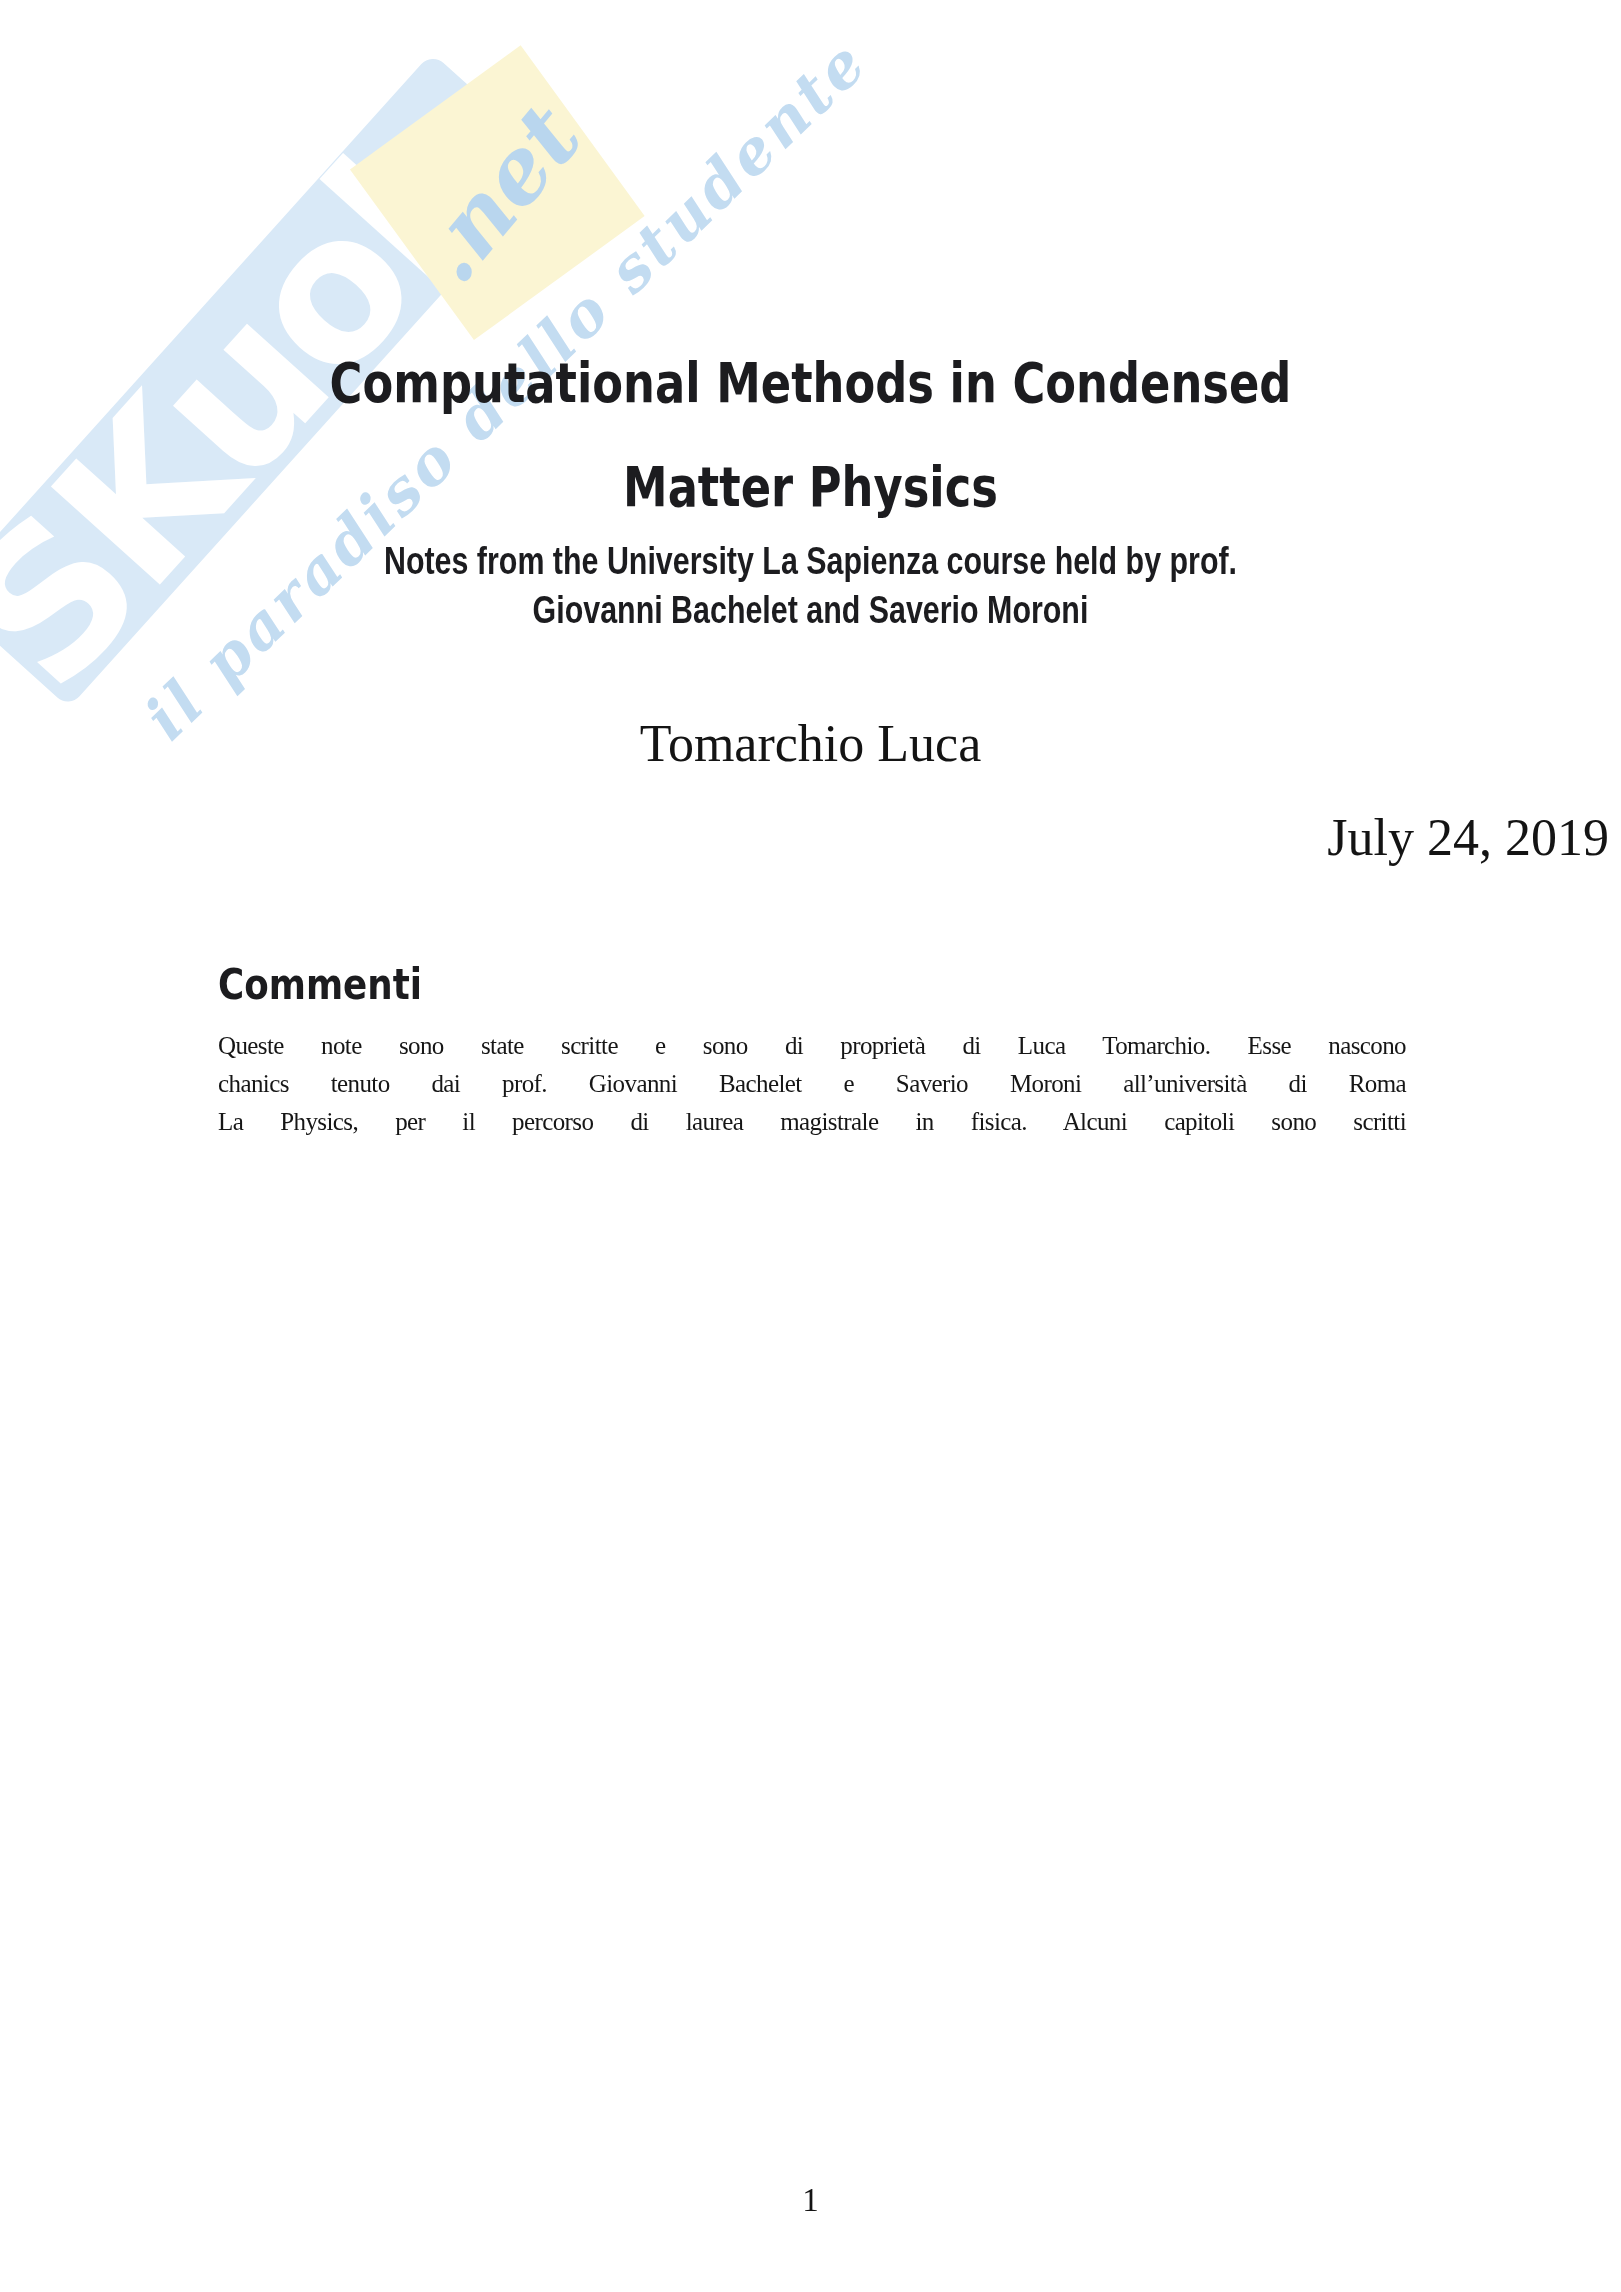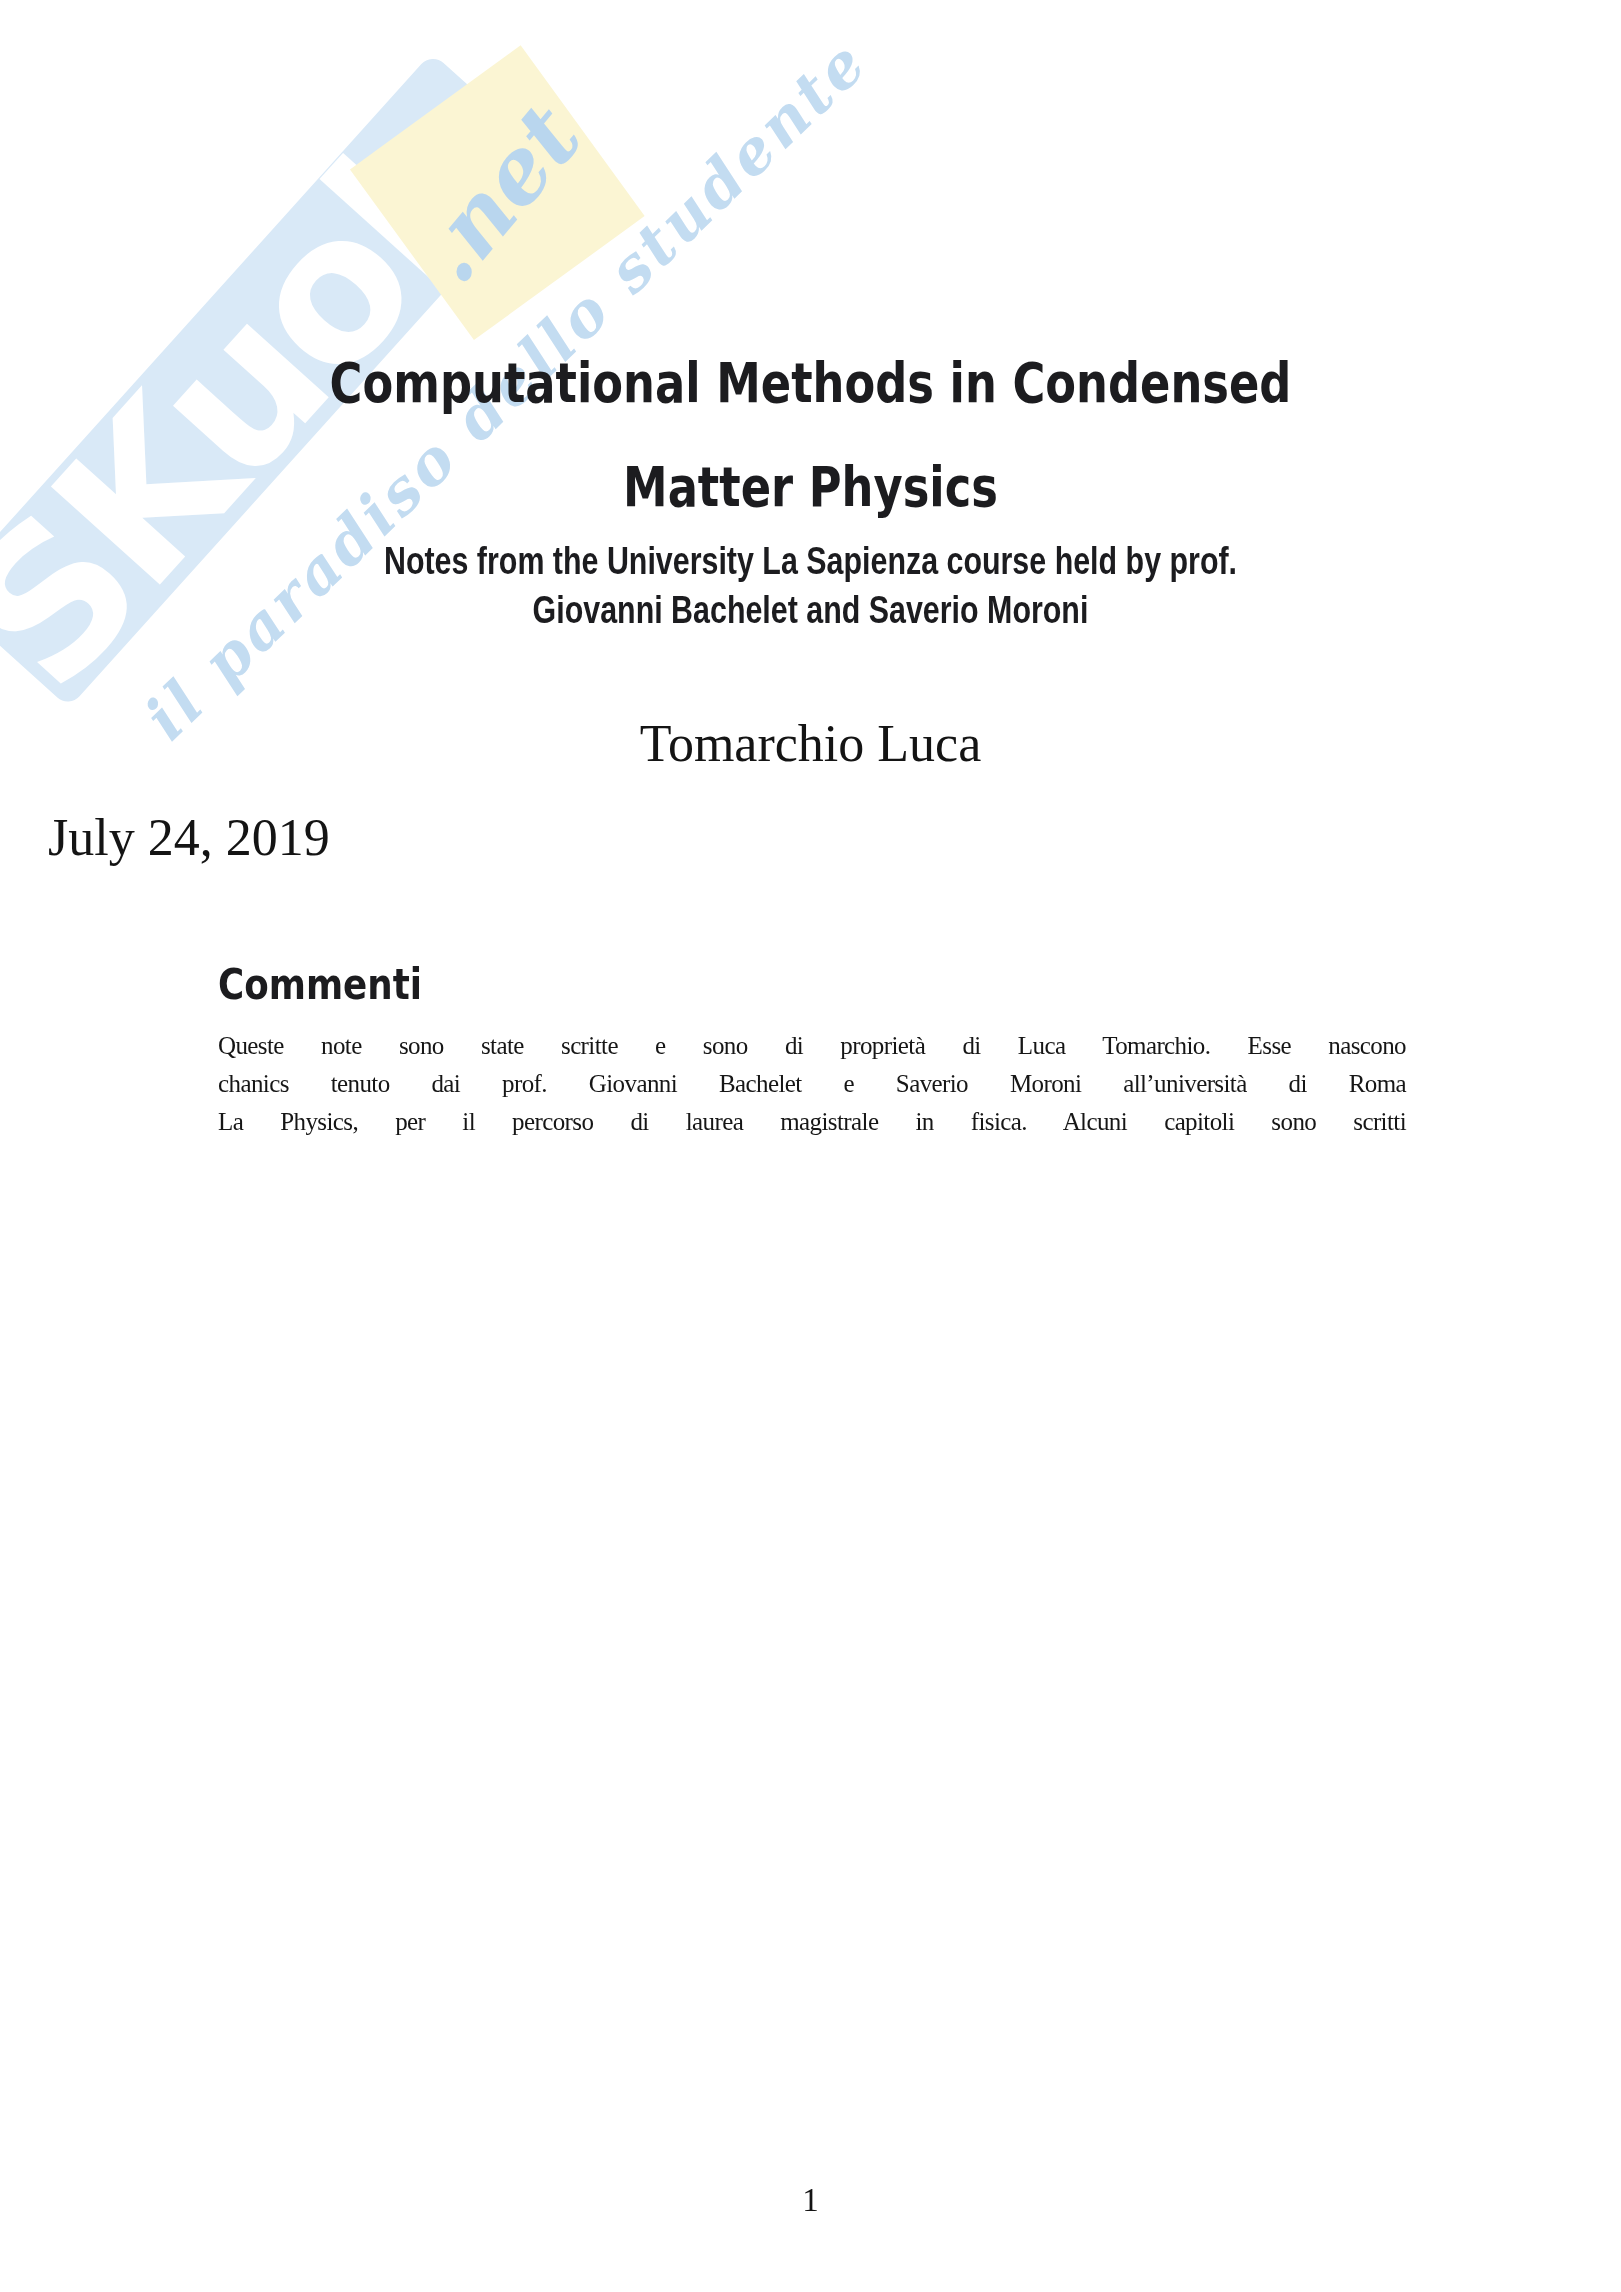--- a/index.html
+++ b/index.html
@@ -95,21 +95,21 @@
   .subtitle .sline { transform: scaleX(0.8); transform-origin: 50% 50%; white-space: nowrap; }
 
   .author {
     left: 0; right: 0; top: 714px;
     text-align: center;
     font-size: 52px;
     color: #141414;
   }
   .date {
     left: 0; right: 12px; top: 808px;
-    text-align: left;
+    text-align: right;
     font-size: 52px;
     color: #141414;
     padding-left: 48px;
   }
 
   .section-heading {
     left: 218px; top: 961px;
     margin: 0;
     font-family: "DejaVu Sans", sans-serif;
     font-weight: bold;

